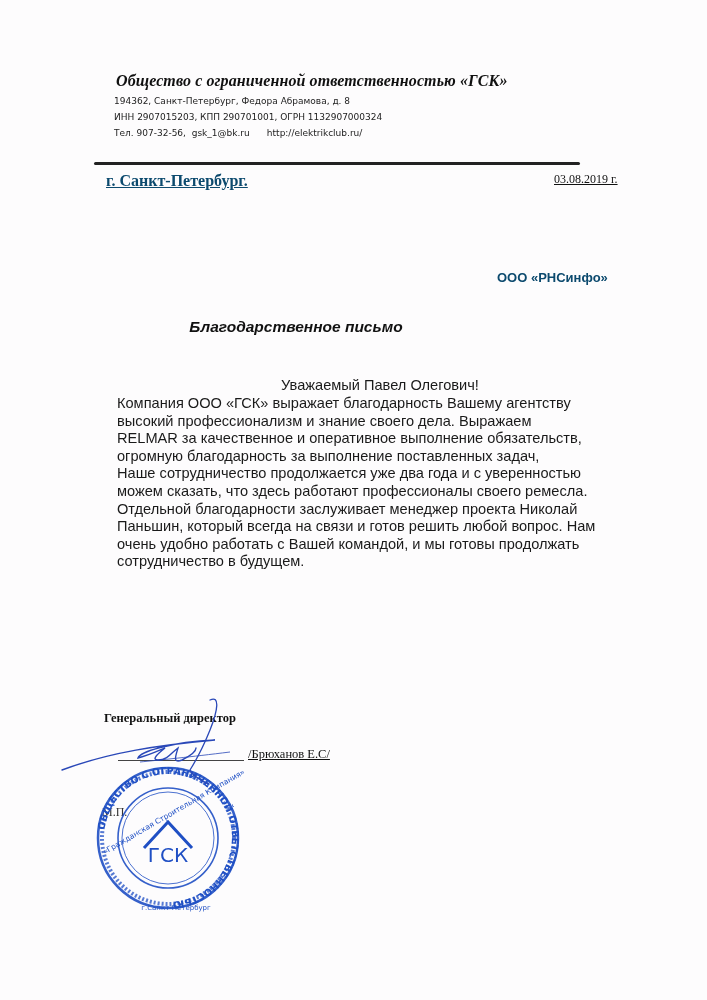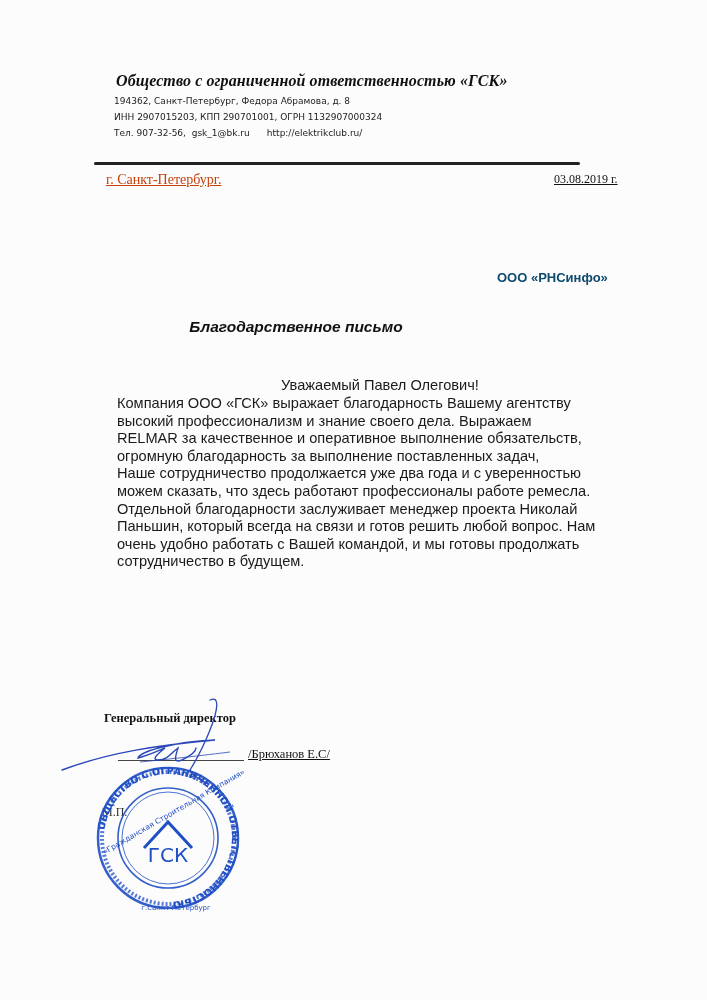--- a/index.html
+++ b/index.html
@@ -17,21 +17,21 @@
     .req {
       left: 114px; font-family: "DejaVu Sans", sans-serif; 
       font-size: 9px; color: #222; white-space: pre;
     }
     .rule {
       left: 94px; top: 162px; width: 486px; height: 3px; background: #222;
       border-radius: 2px;
     }
     .city {
       left: 106px; top: 172px; font-family: "Liberation Serif", serif;
-      font-weight: normal; font-size: 14px; text-decoration: underline; color: #c2410c;
+      font-weight: bold; font-size: 16px; text-decoration: underline; color: #0c4a6e;
     }
     .date {
       left: 554px; top: 172px; font-family: "Liberation Serif", serif;
       font-size: 12px; text-decoration: underline; color: #111;
     }
     .recipient {
       left: 497px; top: 270px; font-weight: bold; font-size: 13px; color: #0c4a6e;
     }
     .title {
       left: 0; width: 592px; top: 318px; text-align: center;
@@ -79,21 +79,21 @@
 <div class="abs title">Благодарственное письмо</div>
 
 <div class="abs greeting">Уважаемый Павел Олегович!</div>
 
 <div class="abs body-lines">
   <div>Компания ООО «ГСК» выражает благодарность Вашему агентству</div>
   <div>высокий профессионализм и знание своего дела.  Выражаем</div>
   <div>RELMAR за качественное и оперативное выполнение обязательств,</div>
   <div>огромную благодарность за выполнение поставленных задач,</div>
   <div>Наше сотрудничество продолжается уже два года и с уверенностью</div>
-  <div>можем сказать, что здесь работают профессионалы работе ремесла.</div>
+  <div>можем сказать, что здесь работают профессионалы своего ремесла.</div>
   <div>Отдельной благодарности заслуживает менеджер проекта Николай</div>
   <div>Паньшин, который всегда на связи и готов решить любой вопрос. Нам</div>
   <div>очень удобно работать с Вашей командой, и мы готовы продолжать</div>
   <div>сотрудничество в будущем.</div>
 </div>
 
 <div class="abs position">Генеральный директор</div>
 <div class="abs sig-line"></div>
 <div class="abs signer">/Брюханов Е.С/</div>
 <div class="abs mp">М.П.</div>

